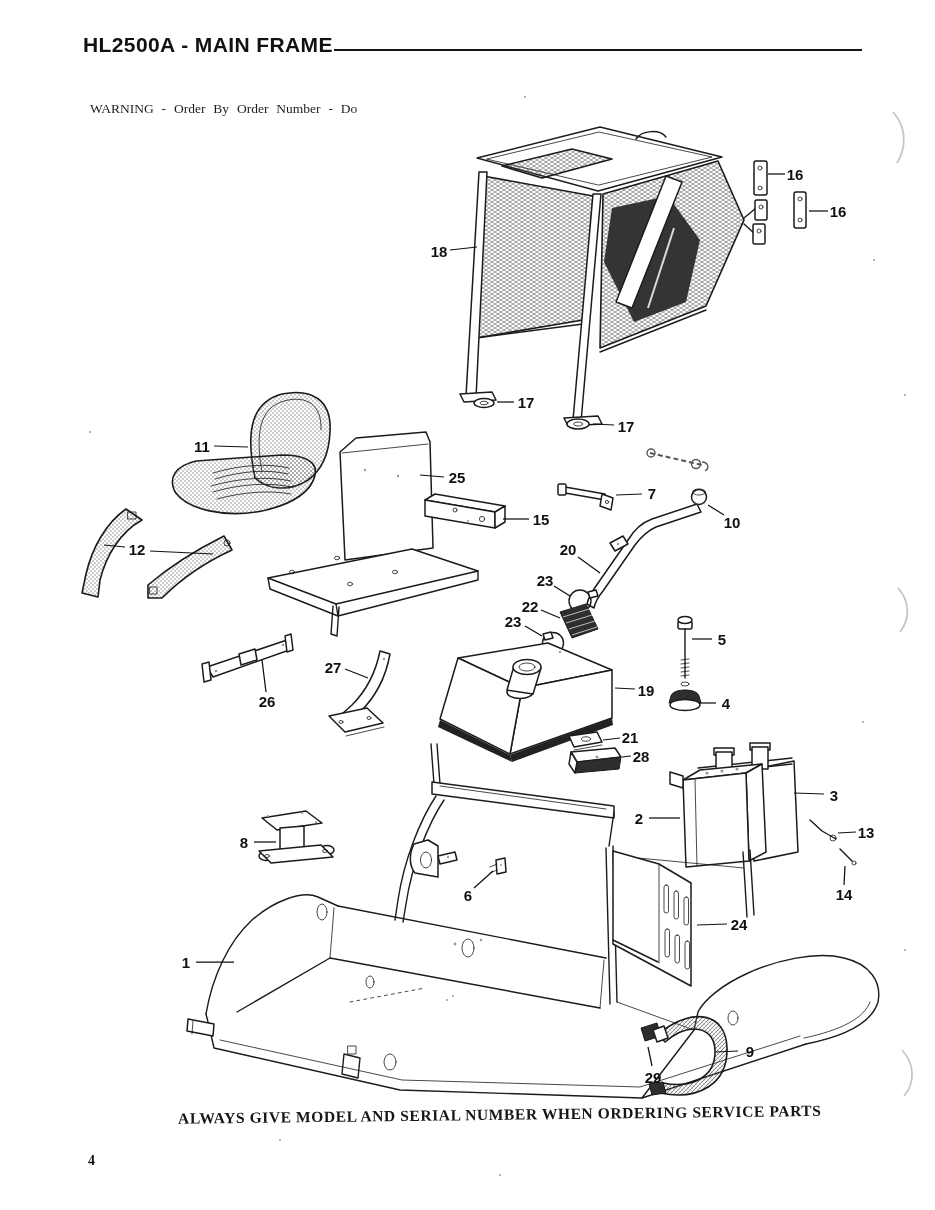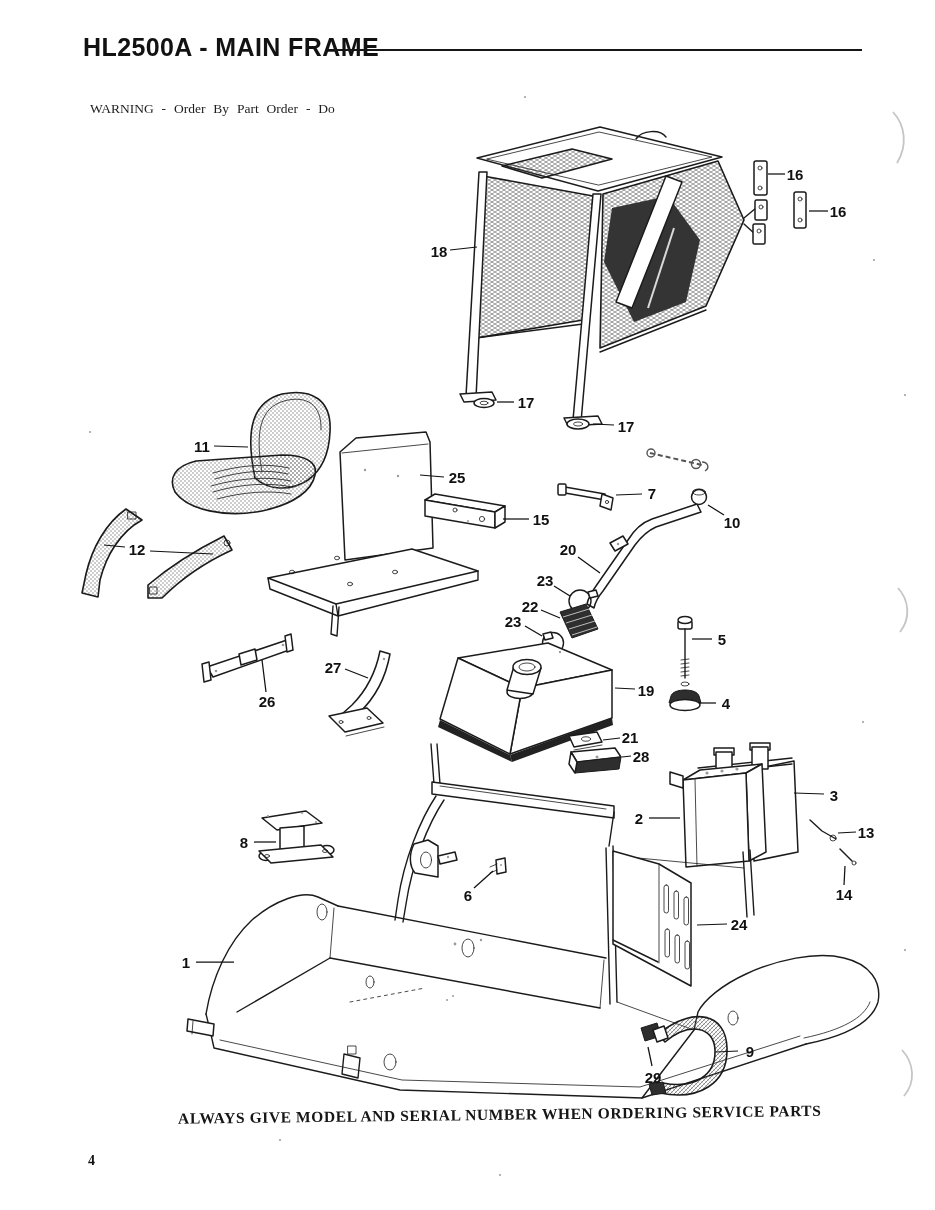--- a/index.html
+++ b/index.html
@@ -2,21 +2,21 @@
 <html><head>
 <meta charset="utf-8">
 <style>
   html,body{margin:0;padding:0;background:#e8e8e4;}
   .page{
     position:relative;width:935px;height:1210px;background:#ffffff;
     font-family:"Liberation Sans",sans-serif;color:#1b1b1b;overflow:hidden;
     box-shadow:0 0 6px rgba(0,0,0,.25);
   }
   .title{
-    position:absolute;left:83px;top:33px;font-size:25px;font-weight:bold;
+    position:absolute;left:83px;top:33px;font-size:21px;font-weight:bold;
     letter-spacing:.4px;color:#121212;white-space:nowrap;
   }
   .title-rule{position:absolute;left:334px;top:49px;width:528px;height:2px;background:#161616;}
   .warning{
     position:absolute;left:90px;top:100px;width:310px;
     font-family:"Liberation Serif",serif;font-size:13.5px;line-height:17px;
     word-spacing:4.5px;color:#1d1d1d;
   }
   .footer{
     position:absolute;left:178px;top:1106px;width:610px;text-align:center;
@@ -43,21 +43,21 @@
 </style>
 </head>
 <body>
 
 <div class="page">
 
   <div class="title">HL2500A - MAIN FRAME</div>
   <div class="title-rule"></div>
 
   <div class="warning">
-    <div>WARNING - Order By Part Order - Do</div>
+    <div>WARNING - Order By Order Number - Do</div>
   </div>
 
   <svg width="935" height="1210" viewBox="0 0 935 1210">
     <defs>
       <pattern id="mesh" width="6" height="4" patternUnits="userSpaceOnUse">
         <path d="M0,2 L3,0 L6,2 L3,4 Z" fill="none" stroke="#4a4a4a" stroke-width="0.55"></path>
       </pattern>
       <pattern id="stip" width="4" height="4" patternUnits="userSpaceOnUse">
         <circle cx="1" cy="1" r="0.65" fill="#6f6f6f"></circle>
         <circle cx="3" cy="3" r="0.65" fill="#6f6f6f"></circle>

